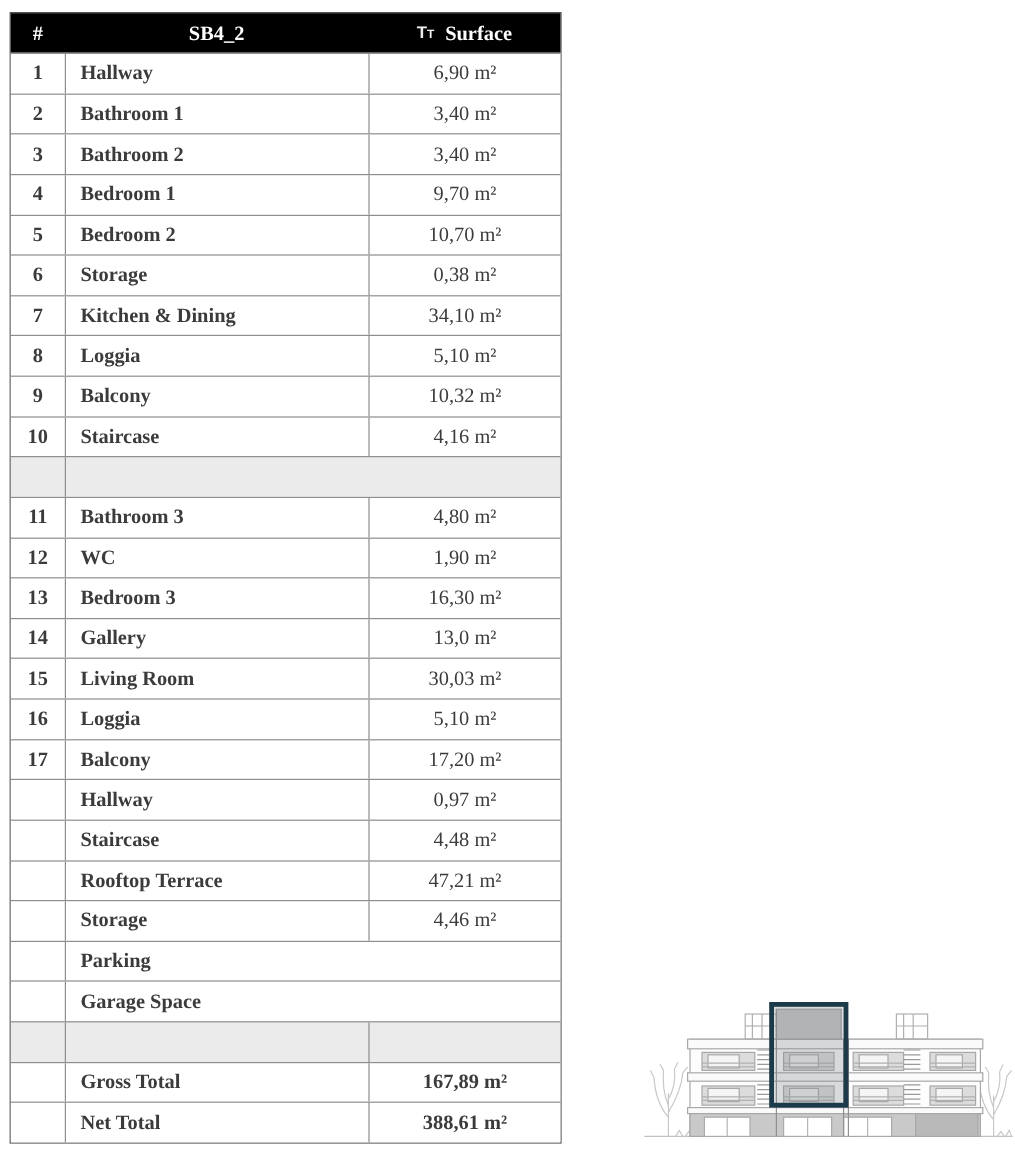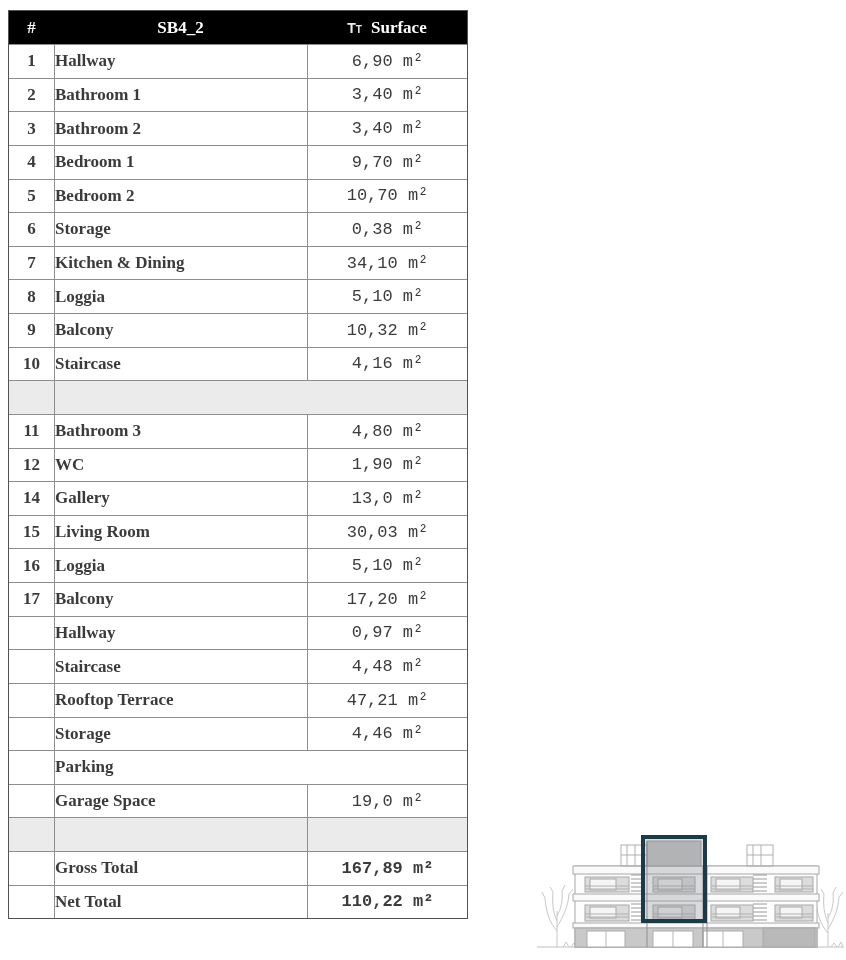--- a/index.html
+++ b/index.html
@@ -20,22 +20,22 @@
   .h-num  { width:45px; display:flex; justify-content:center; }
   .h-name { flex:1; display:flex; justify-content:center; }
   .h-surf { width:160px; display:flex; justify-content:center; align-items:center; gap:9px; }
   .tt-icon { display:flex; align-items:baseline; color:#ededed; font-family:"Liberation Sans",sans-serif; }
   .tt-big  { font-size:14px; line-height:1; }
   .tt-small{ font-size:10px; line-height:1; }
 
   .t-row { display:flex; height:33.63px; border-top:1px solid #8e8e8e; background:#fff; font-size:17px; }
   .cell  { display:flex; align-items:center; overflow:hidden; }
   .c-num  { width:45px; justify-content:center; font-weight:700; }
-  .c-name { flex:1; font-weight:700; border-left:1px solid #8e8e8e; }
-  .c-surf { width:160px; justify-content:center; border-left:1px solid #8e8e8e;font-family:Liberation Mono, monospace; }
+  .c-name { flex:1; padding-left:12px; font-weight:700; border-left:1px solid #8e8e8e; }
+  .c-surf { width:160px; justify-content:center; border-left:1px solid #8e8e8e; }
   .t-row.total .c-surf { font-weight:700; }
   .t-row.spacer { background:#ebebeb; }
   .t-row.spacer .c-rest { flex:1; border-left:1px solid #8e8e8e; }
   .t-row.spacer .c-name, .t-row.spacer .c-surf { border-left:1px solid #8e8e8e; }
 
   
   .illustration { position:absolute; left:535px; top:785px; width:311px; height:175px; }
 </style>
 </head>
 <body>
@@ -113,20 +113,25 @@
           <div class="cell c-num">11</div>
           <div class="cell c-name">Bathroom 3</div>
           <div class="cell c-surf">4,80 m²</div>
         </div>
         <div class="t-row normal">
           <div class="cell c-num">12</div>
           <div class="cell c-name">WC</div>
           <div class="cell c-surf">1,90 m²</div>
         </div>
         <div class="t-row normal">
+          <div class="cell c-num">13</div>
+          <div class="cell c-name">Bedroom 3</div>
+          <div class="cell c-surf">16,30 m²</div>
+        </div>
+        <div class="t-row normal">
           <div class="cell c-num">14</div>
           <div class="cell c-name">Gallery</div>
           <div class="cell c-surf">13,0 m²</div>
         </div>
         <div class="t-row normal">
           <div class="cell c-num">15</div>
           <div class="cell c-name">Living Room</div>
           <div class="cell c-surf">30,03 m²</div>
         </div>
         <div class="t-row normal">
@@ -159,36 +164,35 @@
           <div class="cell c-name">Storage</div>
           <div class="cell c-surf">4,46 m²</div>
         </div>
         <div class="t-row normal">
           <div class="cell c-num"></div>
           <div class="cell c-name">Parking</div>
         </div>
         <div class="t-row normal">
           <div class="cell c-num"></div>
           <div class="cell c-name">Garage Space</div>
-          <div class="cell c-surf">19,0 m²</div>
         </div>
         <div class="t-row spacer variant-b">
           <div class="cell c-num"></div>
           <div class="cell c-name"></div>
           <div class="cell c-surf"></div>
         </div>
         <div class="t-row total">
           <div class="cell c-num"></div>
           <div class="cell c-name">Gross Total</div>
           <div class="cell c-surf">167,89 m²</div>
         </div>
         <div class="t-row total">
           <div class="cell c-num"></div>
           <div class="cell c-name">Net Total</div>
-          <div class="cell c-surf">110,22 m²</div>
+          <div class="cell c-surf">388,61 m²</div>
         </div>
       </div>
   </div>
 
   <svg class="illustration" viewBox="0 0 311 175">
 
     <line x1="2" y1="162" x2="309" y2="162" stroke="#c0c0c0" stroke-width="1"></line>
 
     <path fill="none" stroke="#c9c9c9" stroke-width="1" d="M28 162 l3 -5 l3 5 M36 162 l3 -4 l3 4 M58 162 l3 -5 l3 5 M66 162 l3 -4 l3 4 M84 162 l3 -5 l3 5 M92 162 l3 -4 l3 4 M183 162 l3 -5 l3 5 M191 162 l3 -4 l3 4 M236 162 l3 -5 l3 5 M244 162 l3 -4 l3 4 M252 162 l3 -5 l3 5 M296 162 l3 -4 l3 4 M303 162 l3 -5 l2 5"></path>
 

